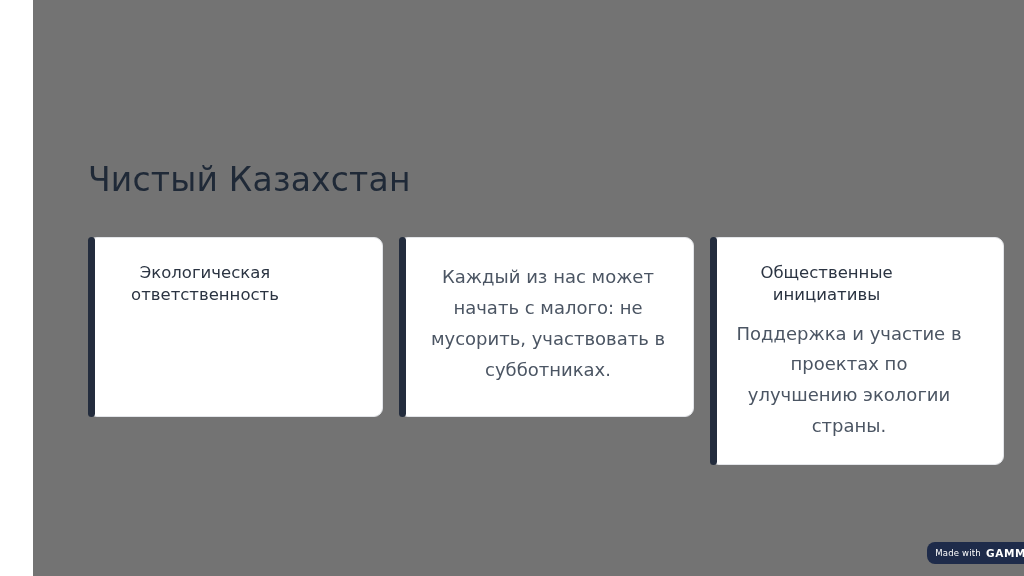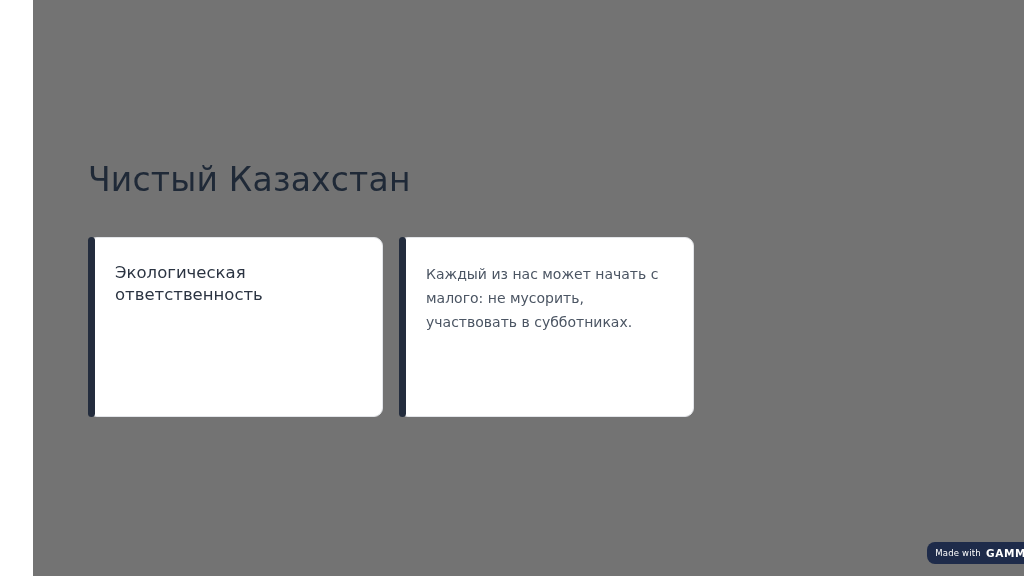--- a/index.html
+++ b/index.html
@@ -35,20 +35,21 @@
     white-space: nowrap;
   }
   .cards {
     position: absolute;
     left: 55px;
     top: 237px;
     width: 916px;
     display: flex;
     gap: 16px;
     align-items: flex-start;
+    text-align: center;
   }
   .card {
     position: relative;
     width: 295px;
     min-height: 180px;
     background: #ffffff;
     border: 1px solid #e3e5e9;
     border-radius: 9px;
     box-sizing: border-box;
     padding: 24px 22px 22px 26px;
@@ -64,21 +65,21 @@
     border-radius: 4px;
   }
   .card-title {
     font-size: 16.5px;
     color: #2b3442;
     font-weight: 400;
     line-height: 1.35;
     margin: 0 0 12px 0;
   }
   .card-body {
-    font-size: 14px;
+    font-size: 18px;
     color: #4b5563;
     line-height: 1.72;
     margin: 0;
   }
   .card-1 .card-body { width: 225px; }
   .card-2 .card-body { width: 245px; }
   .card-3 .card-body { width: 225px; }
   .card-1 .card-title { width: 180px; }
   .card-3 .card-title { width: 180px; }
 
@@ -121,20 +122,25 @@
     <div class="card card-1">
       <div class="card-accent"></div>
       <p class="card-title">Экологическая ответственность</p>
     </div>
 
     <div class="card card-2">
       <div class="card-accent"></div>
       <p class="card-body">Каждый из нас может начать с малого: не мусорить, участвовать в субботниках.</p>
     </div>
 
+    <div class="card card-3">
+      <div class="card-accent"></div>
+      <p class="card-title">Общественные инициативы</p>
+      <p class="card-body">Поддержка и участие в проектах по улучшению экологии страны.</p>
+    </div>
 
   </div>
 
   <div class="gamma-badge">
     <span class="gamma-made">Made with</span>
     <span class="gamma-word">GAMMA</span>
   </div>
 
 </div>
 

